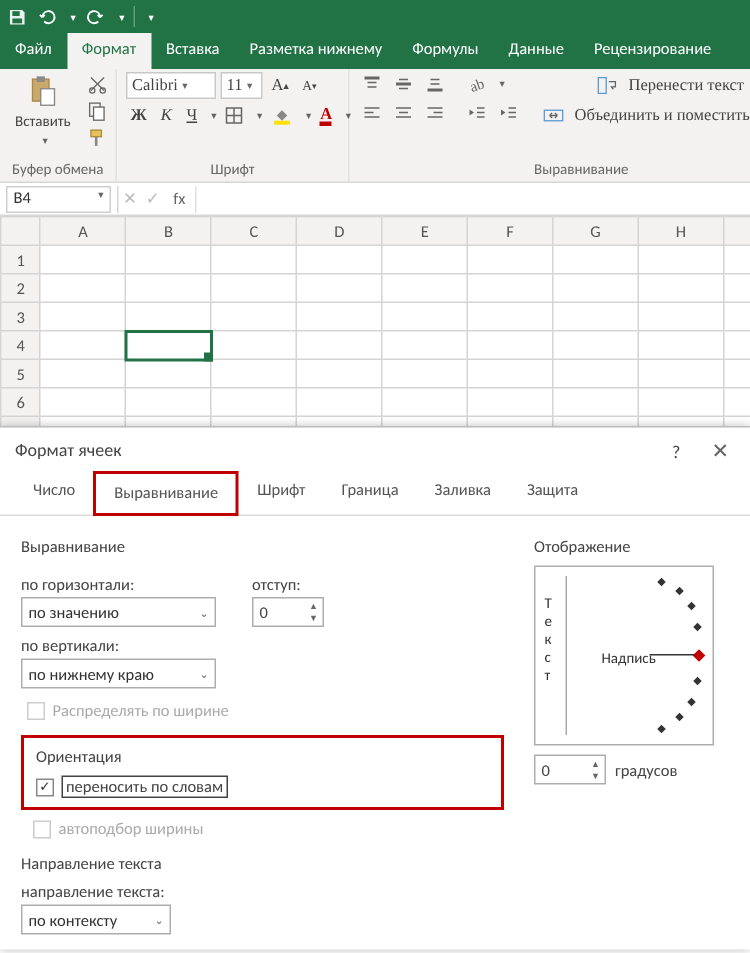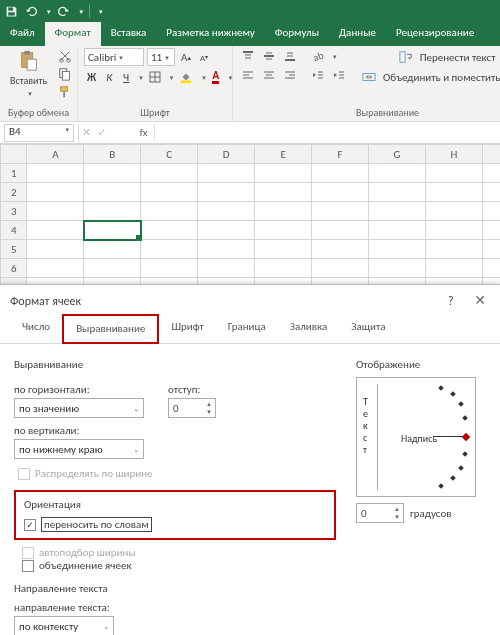--- a/index.html
+++ b/index.html
@@ -65,42 +65,42 @@
     text-align: center;
     font-size: 10px;
     color: #666;
     padding: 1px 0 2px;
   }
   .big-btn {
     display: flex; flex-direction: column; align-items: center; gap:2px;
     padding: 2px 4px; cursor: pointer; font-size: 10px; color:#444;
   }
   .big-btn .ic { width:24px; height:22px; display:flex; align-items:center; justify-content:center;}
-  .col { display:flex; flex-direction:column; gap:2px; }
+  .col { display:flex; flex-direction:column; gap:2px;font-family:Liberation Serif, serif; }
   .row { display:flex; align-items:center; gap:3px; }
   .sm-btn { padding:1px 3px; font-size:11px; cursor:pointer; color:#444; display:inline-flex; align-items:center; justify-content:center; min-width:14px; height:16px;}
   .font-box, .size-box {
     border:1px solid #c8c8c8; background:#fff; font-size:11px; height:18px;
     display:inline-flex; align-items:center; padding:0 3px;
   }
   .font-box { width:60px; }
   .size-box { width:28px; }
   .dd-caret { margin-left:3px; font-size:7px; color:#666; }
 
   
   .fx-row {
     display:flex; align-items:center; height:22px; border-bottom:1px solid #d7d7d7;
     background:#fff;
   }
   .name-box {
     width:70px; border:1px solid #cfcfcf; height:18px; margin:0 4px;
     display:flex; padding:0 4px; font-size:11px; color:#333;
     justify-content:space-between;
   }
-  .fx-sym { padding:0 6px; color:#666; margin-left:24px;}
+  .fx-sym { padding:0 6px; color:#666; }
   .sep {width:1px;height:18px;background:#d7d7d7;}
 
   
   .grid-wrap { position:relative; overflow:hidden; }
   table.grid { border-collapse:collapse; table-layout:fixed; width:540px; }
   table.grid th, table.grid td {
     border:1px solid #d4d4d4;
     padding:0;
     height:19px;
     font-size:11px;
@@ -585,24 +585,20 @@
         <div class="check">
           <span class="cb">✓</span>
           <span style="border:1px solid #444;padding:0 2px">переносить по словам</span>
         </div>
       </div>
 
       <div class="check disabled" style="margin-left:8px">
         <span class="cb"></span>
         <span>автоподбор ширины</span>
       </div>
-      <div class="check" style="margin-left:8px">
-        <span class="cb"></span>
-        <span>объединение ячеек</span>
-      </div>
 
       <div class="section-title" style="margin-top:10px">Направление текста</div>
       <div class="field-label">направление текста:</div>
       <div class="select small">
         <span>по контексту</span>
         <span class="dd-caret">⌄</span>
       </div>
     </div>
 
     <div class="dlg-right">

